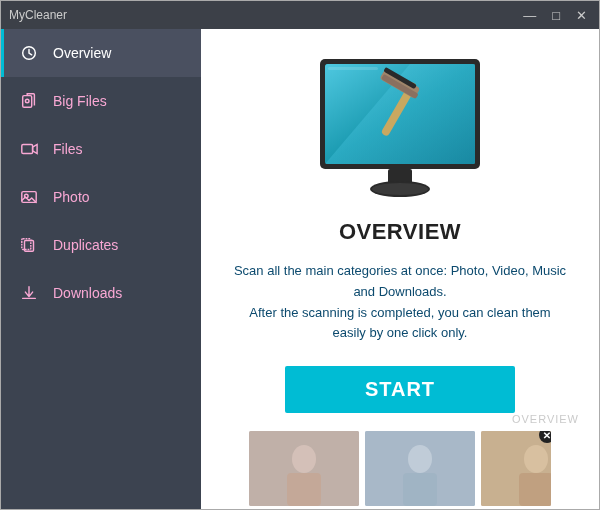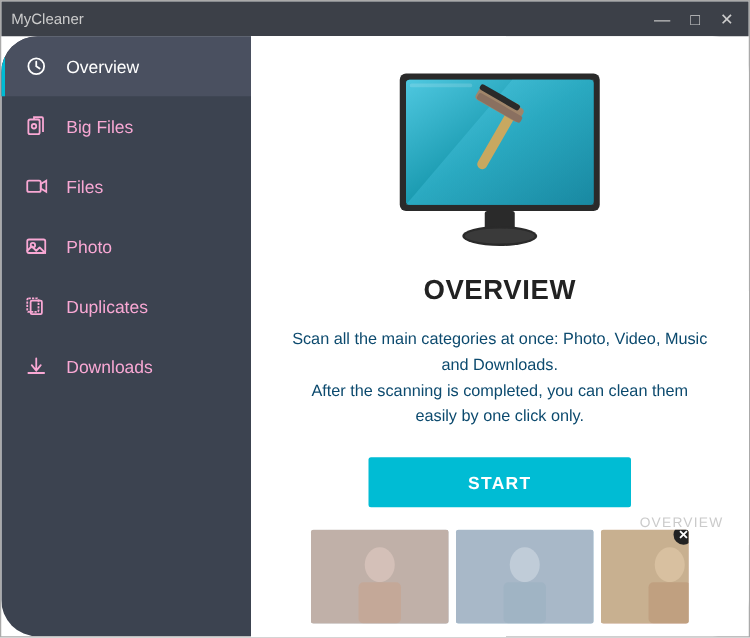--- a/index.html
+++ b/index.html
@@ -40,21 +40,20 @@
       background: none;
       border: none;
       line-height: 1;
     }
 
     
     .app-body {
       display: flex;
       flex: 1;
       overflow: hidden;
-      border-radius: 29px;
     }
 
     
     .sidebar {
       width: 200px;
       background: #3c4350;
       display: flex;
       flex-direction: column;
       flex-shrink: 0;
     }
@@ -121,21 +120,21 @@
       color: #0c4a6e;
       text-align: center;
       line-height: 1.6;
       max-width: 360px;
       margin-bottom: 22px;
     }
     .start-btn {
       background: #00bcd4;
       color: #fff;
       border: none;
-      font-size: 14px;
+      font-size: 20px;
       font-weight: 700;
       letter-spacing: 1px;
       padding: 12px 80px;
       cursor: pointer;
       border-radius: 2px;
       margin-bottom: 18px;
     }
 
     
     .thumb-strip {

